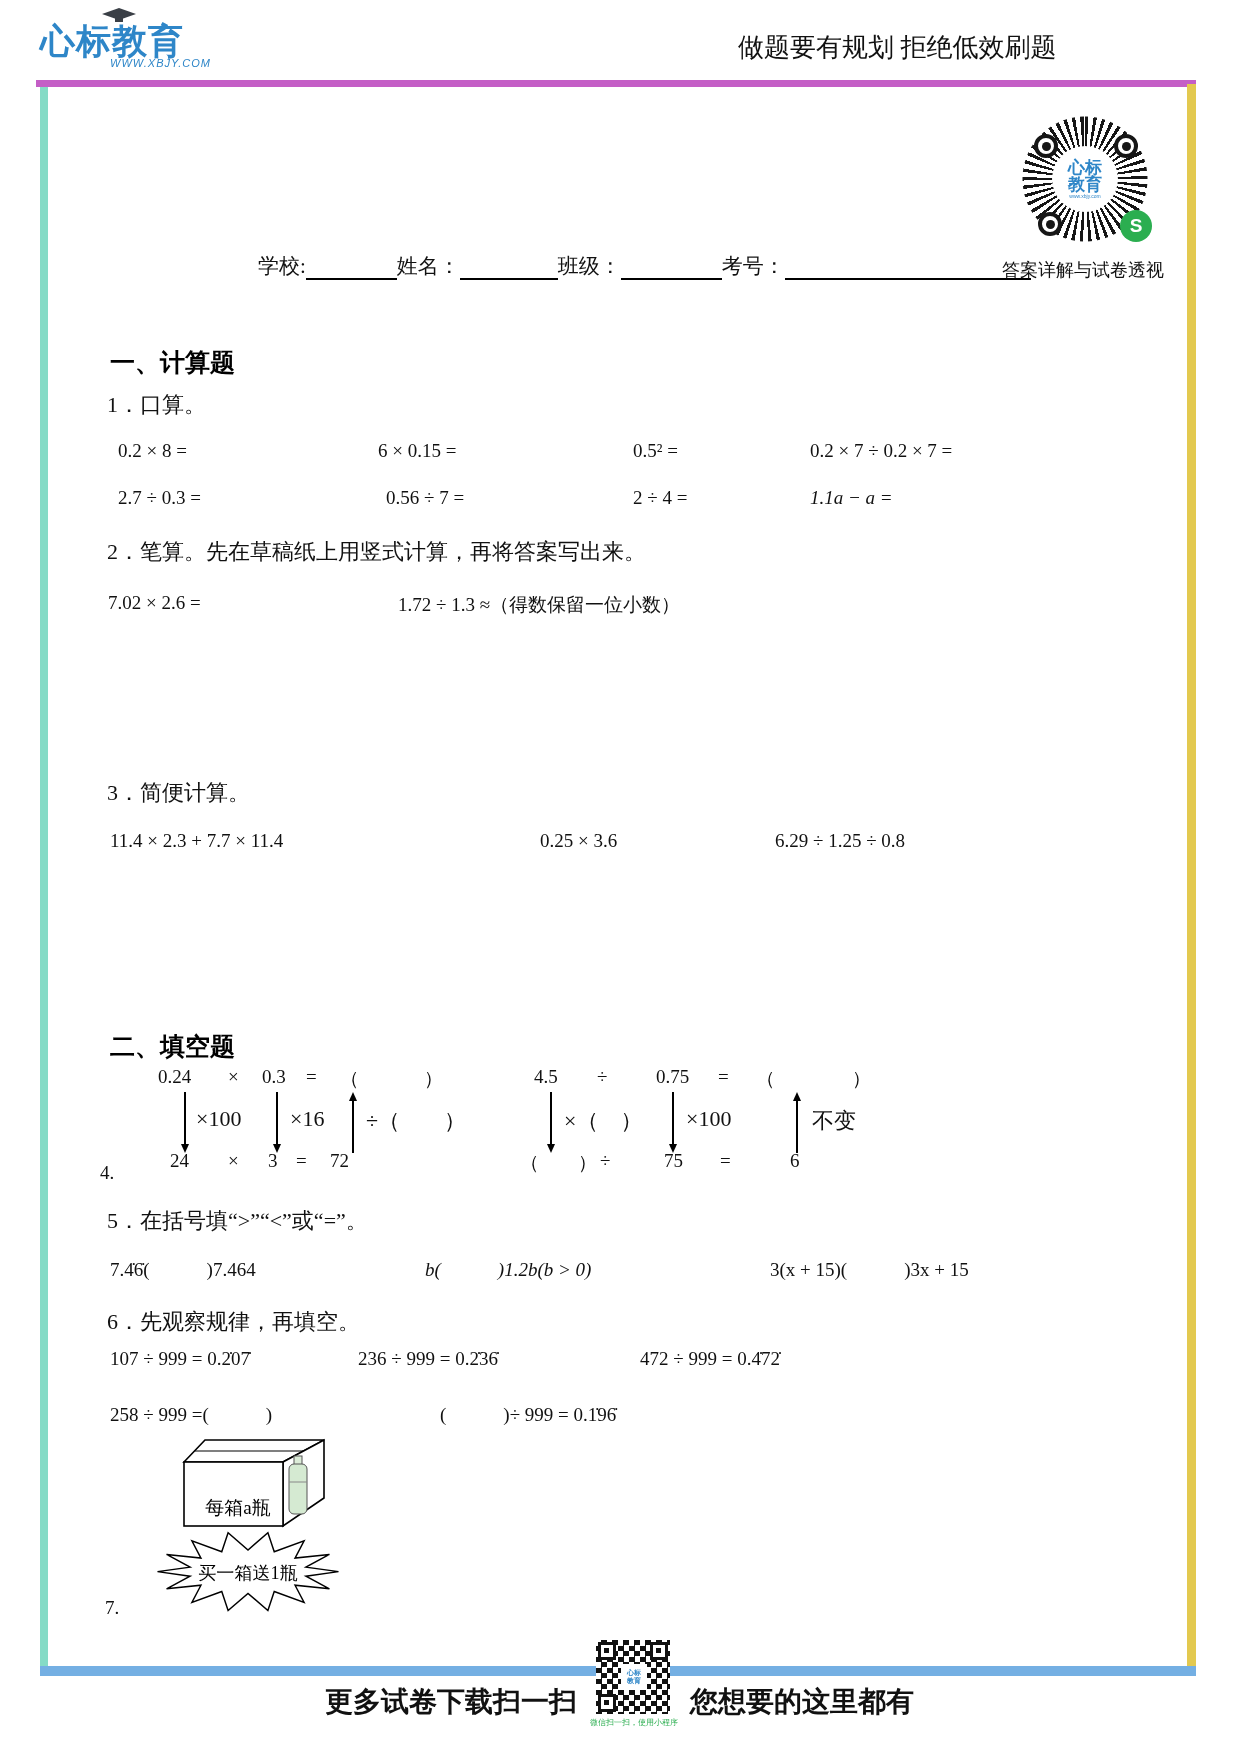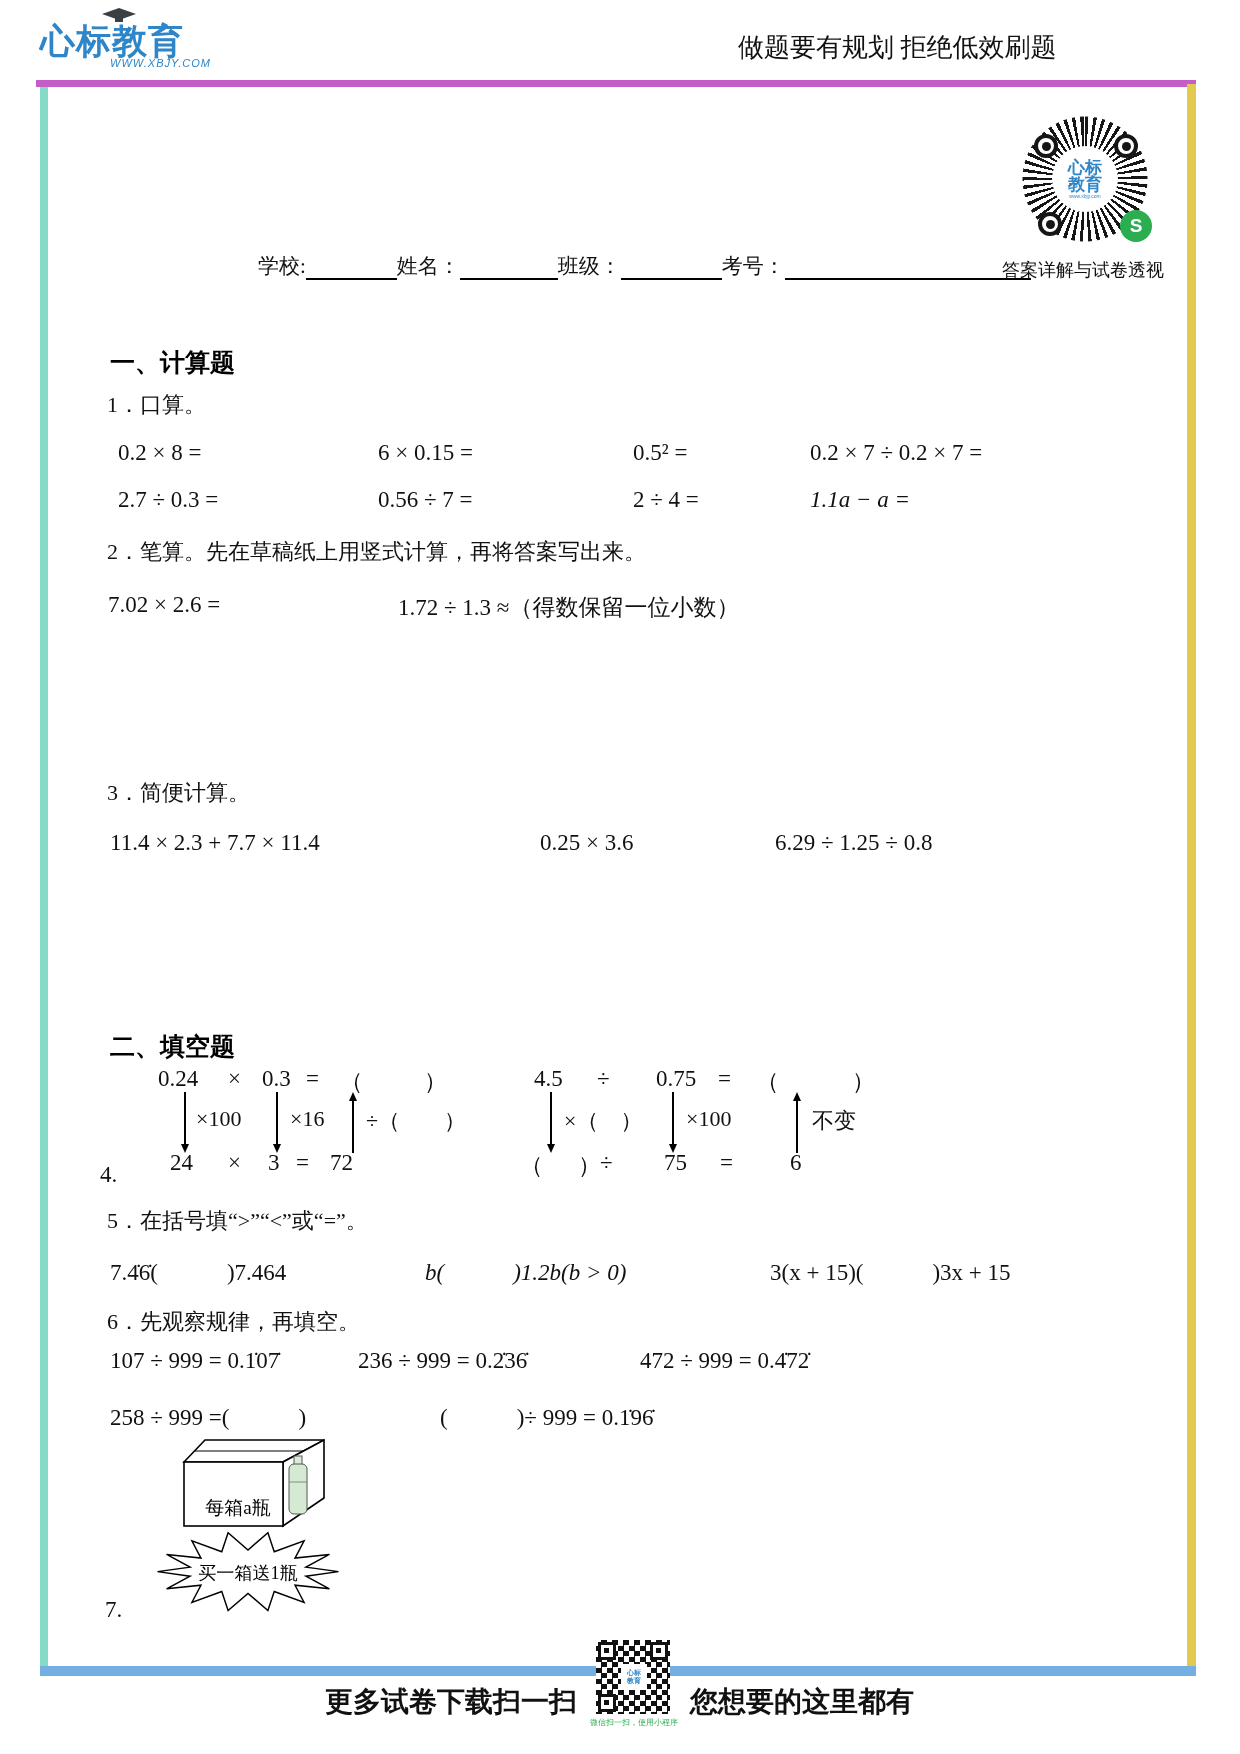--- a/index.html
+++ b/index.html
@@ -1,19 +1,19 @@
 <!DOCTYPE html>
 <html><head>
 <meta charset="utf-8">
 <style>
   html,body{margin:0;padding:0;background:#fff;}
   #page{position:relative;width:1240px;height:1754px;background:#fff;overflow:hidden;
         font-family:"Liberation Serif","DejaVu Serif",serif;color:#111;}
   .abs{position:absolute;}
-  .t{position:absolute;white-space:pre;font-size:23px;color:#111;}
+  .t{position:absolute;white-space:pre;font-size:19px;color:#111;}
   .b{position:absolute;white-space:pre;font-size:22px;color:#111;}
   .sec{position:absolute;white-space:pre;font-size:25px;font-weight:700;
        font-family:"Liberation Sans","DejaVu Sans",sans-serif;color:#000;}
   .title{position:absolute;left:150px;width:830px;text-align:center;font-weight:700;
          font-family:"Liberation Sans","DejaVu Sans",sans-serif;color:#000;}
   
   .logo-text{position:absolute;left:0;top:8px;font-family:"Liberation Sans",sans-serif;
              font-weight:700;font-size:35px;color:#2e86c8;letter-spacing:1px;}
   .logo-url{position:absolute;left:70px;top:47px;font-size:11px;font-style:italic;
             color:#2e86c8;font-family:"Liberation Sans",sans-serif;letter-spacing:1px;}
@@ -97,21 +97,21 @@
 
   <div class="sec" style="left:110px;top:346px;">一、计算题</div>
   <div class="b" style="left:107px;top:390px;">1．口算。</div>
 
   <span class="t" style="left:118px;top:440px;">0.2 × 8 =</span>
   <span class="t" style="left:378px;top:440px;">6 × 0.15 =</span>
   <span class="t" style="left:633px;top:440px;">0.5² =</span>
   <span class="t" style="left:810px;top:440px;">0.2 × 7 ÷ 0.2 × 7 =</span>
 
   <span class="t" style="left:118px;top:487px;">2.7 ÷ 0.3 =</span>
-  <span class="t" style="left:378px;top:487px;">0.56 ÷ 7 =</span>
+  <span class="t" style="left:386px;top:487px;">0.56 ÷ 7 =</span>
   <span class="t" style="left:633px;top:487px;">2 ÷ 4 =</span>
   <span class="t" style="left:810px;top:487px;font-style:italic;">1.1a − a =</span>
 
   <div class="b" style="left:107px;top:537px;">2．笔算。先在草稿纸上用竖式计算，再将答案写出来。</div>
   <span class="t" style="left:108px;top:592px;">7.02 × 2.6 =</span>
   <span class="t" style="left:398px;top:592px;">1.72 ÷ 1.3 ≈（得数保留一位小数）</span>
 
   <div class="b" style="left:107px;top:778px;">3．简便计算。</div>
   <span class="t" style="left:110px;top:830px;">11.4 × 2.3 + 7.7 × 11.4</span>
   <span class="t" style="left:540px;top:830px;">0.25 × 3.6</span>
@@ -159,21 +159,21 @@
   <span class="t" style="left:664px;top:1150px;">75</span>
   <span class="t" style="left:720px;top:1150px;">=</span>
   <span class="t" style="left:790px;top:1150px;">6</span>
 
   <div class="b" style="left:107px;top:1206px;">5．在括号填“&gt;”“&lt;”或“=”。</div>
   <span class="t" style="left:110px;top:1257px;">7.4̇6̇(　　　)7.464</span>
   <span class="t" style="left:425px;top:1257px;font-style:italic;">b(　　　)1.2b(b &gt; 0)</span>
   <span class="t" style="left:770px;top:1257px;">3(x + 15)(　　　)3x + 15</span>
 
   <div class="b" style="left:107px;top:1307px;">6．先观察规律，再填空。</div>
-  <span class="t" style="left:110px;top:1348px;">107 ÷ 999 = 0.1̇07̇</span>
+  <span class="t" style="left:110px;top:1348px;">107 ÷ 999 = 0.2̇07̇</span>
   <span class="t" style="left:358px;top:1348px;">236 ÷ 999 = 0.2̇36̇</span>
   <span class="t" style="left:640px;top:1348px;">472 ÷ 999 = 0.4̇72̇</span>
   <span class="t" style="left:110px;top:1402px;">258 ÷ 999 =(　　　)</span>
   <span class="t" style="left:440px;top:1402px;">(　　　)÷ 999 = 0.1̇96̇</span>
 
   <svg class="abs" style="left:150px;top:1430px;" width="200" height="100" viewBox="0 0 200 100">
     <polygon points="34,32 55,10 174,10 133,32" fill="#fff" stroke="#000" stroke-width="1.6"></polygon>
     <line x1="45" y1="21" x2="164" y2="21" stroke="#000" stroke-width="1.2"></line>
     <polygon points="133,32 174,10 174,68 133,96" fill="#fff" stroke="#000" stroke-width="1.6"></polygon>
     <rect x="34" y="32" width="99" height="64" fill="#fff" stroke="#000" stroke-width="1.6"></rect>

